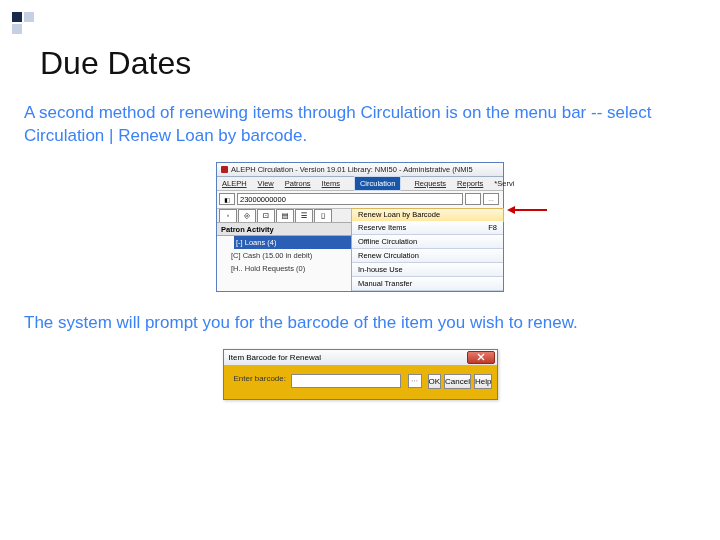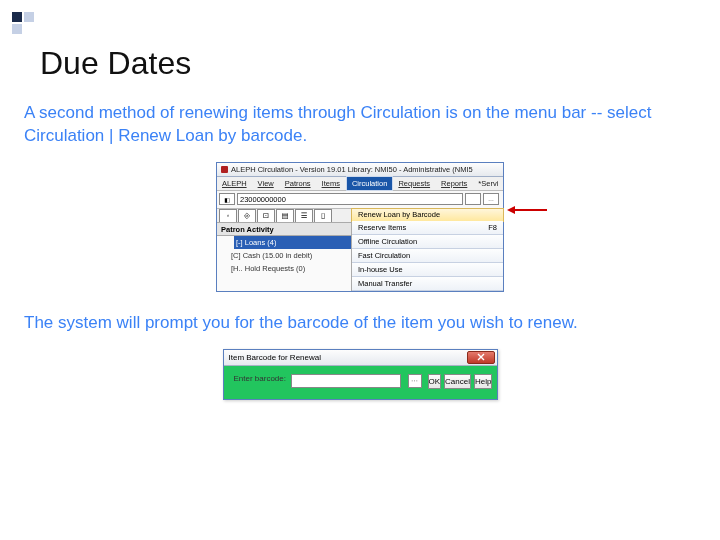--- a/index.html
+++ b/index.html
@@ -76,21 +76,21 @@
     text-underline-offset: 1px;
     border-right: 1px solid transparent;
     white-space: nowrap;
   }
   .s1-menuitem.nou { text-decoration: none; }
   .s1-menuitem.active {
     background: #1a56a8;
     color: #fff;
     text-decoration: none;
     border:1px solid #cdd9ec;
-    margin:-1px 0;
+    margin:-1px 8px;
   }
   .s1-topinput {
     display: flex;
     align-items: center;
     height: 18px;
     padding: 2px;
     border-bottom: 1px solid #bbb;
     background: #f8f8f8;
   }
   .s1-chip {
@@ -154,21 +154,21 @@
     position:absolute; left:-6px; top:-3px;
     width:0; height:0; border-right:8px solid #cc0000; border-top:4px solid transparent; border-bottom:4px solid transparent;
   }
   
   .shot2 {
     width: 275px;
     margin: 10px auto 0 auto;
     font-family: "Segoe UI", Tahoma, sans-serif;
     font-size: 8px;
     border:1px solid #5a7fbf;
-    background:#22c55e;
+    background:#eab308;
     box-shadow: 1px 1px 3px rgba(0,0,0,.2);
   }
   .s2-titlebar {
     display:flex; align-items:center; justify-content:space-between;
     height:16px; padding:0 0 0 5px;
     background: linear-gradient(#fdfdfd,#e5e9ef);
     border-bottom:1px solid #a8b3c6;
   }
   .s2-close {
     width:28px; height:13px; background: linear-gradient(#e57a6c,#c03a29);
@@ -251,21 +251,21 @@
       </div>
       <div class="s1-menurow">
         <span>Reserve Items</span>
         <span>F8</span>
       </div>
       <div class="s1-menurow">
         <span>Offline Circulation</span>
           <span></span>
       </div>
       <div class="s1-menurow">
-        <span>Fast Circulation</span>
+        <span>Renew Circulation</span>
           <span></span>
       </div>
       <div class="s1-menurow">
         <span>In-house Use</span>
           <span></span>
       </div>
       <div class="s1-menurow">
         <span>Manual Transfer</span>
           <span></span>
       </div>

